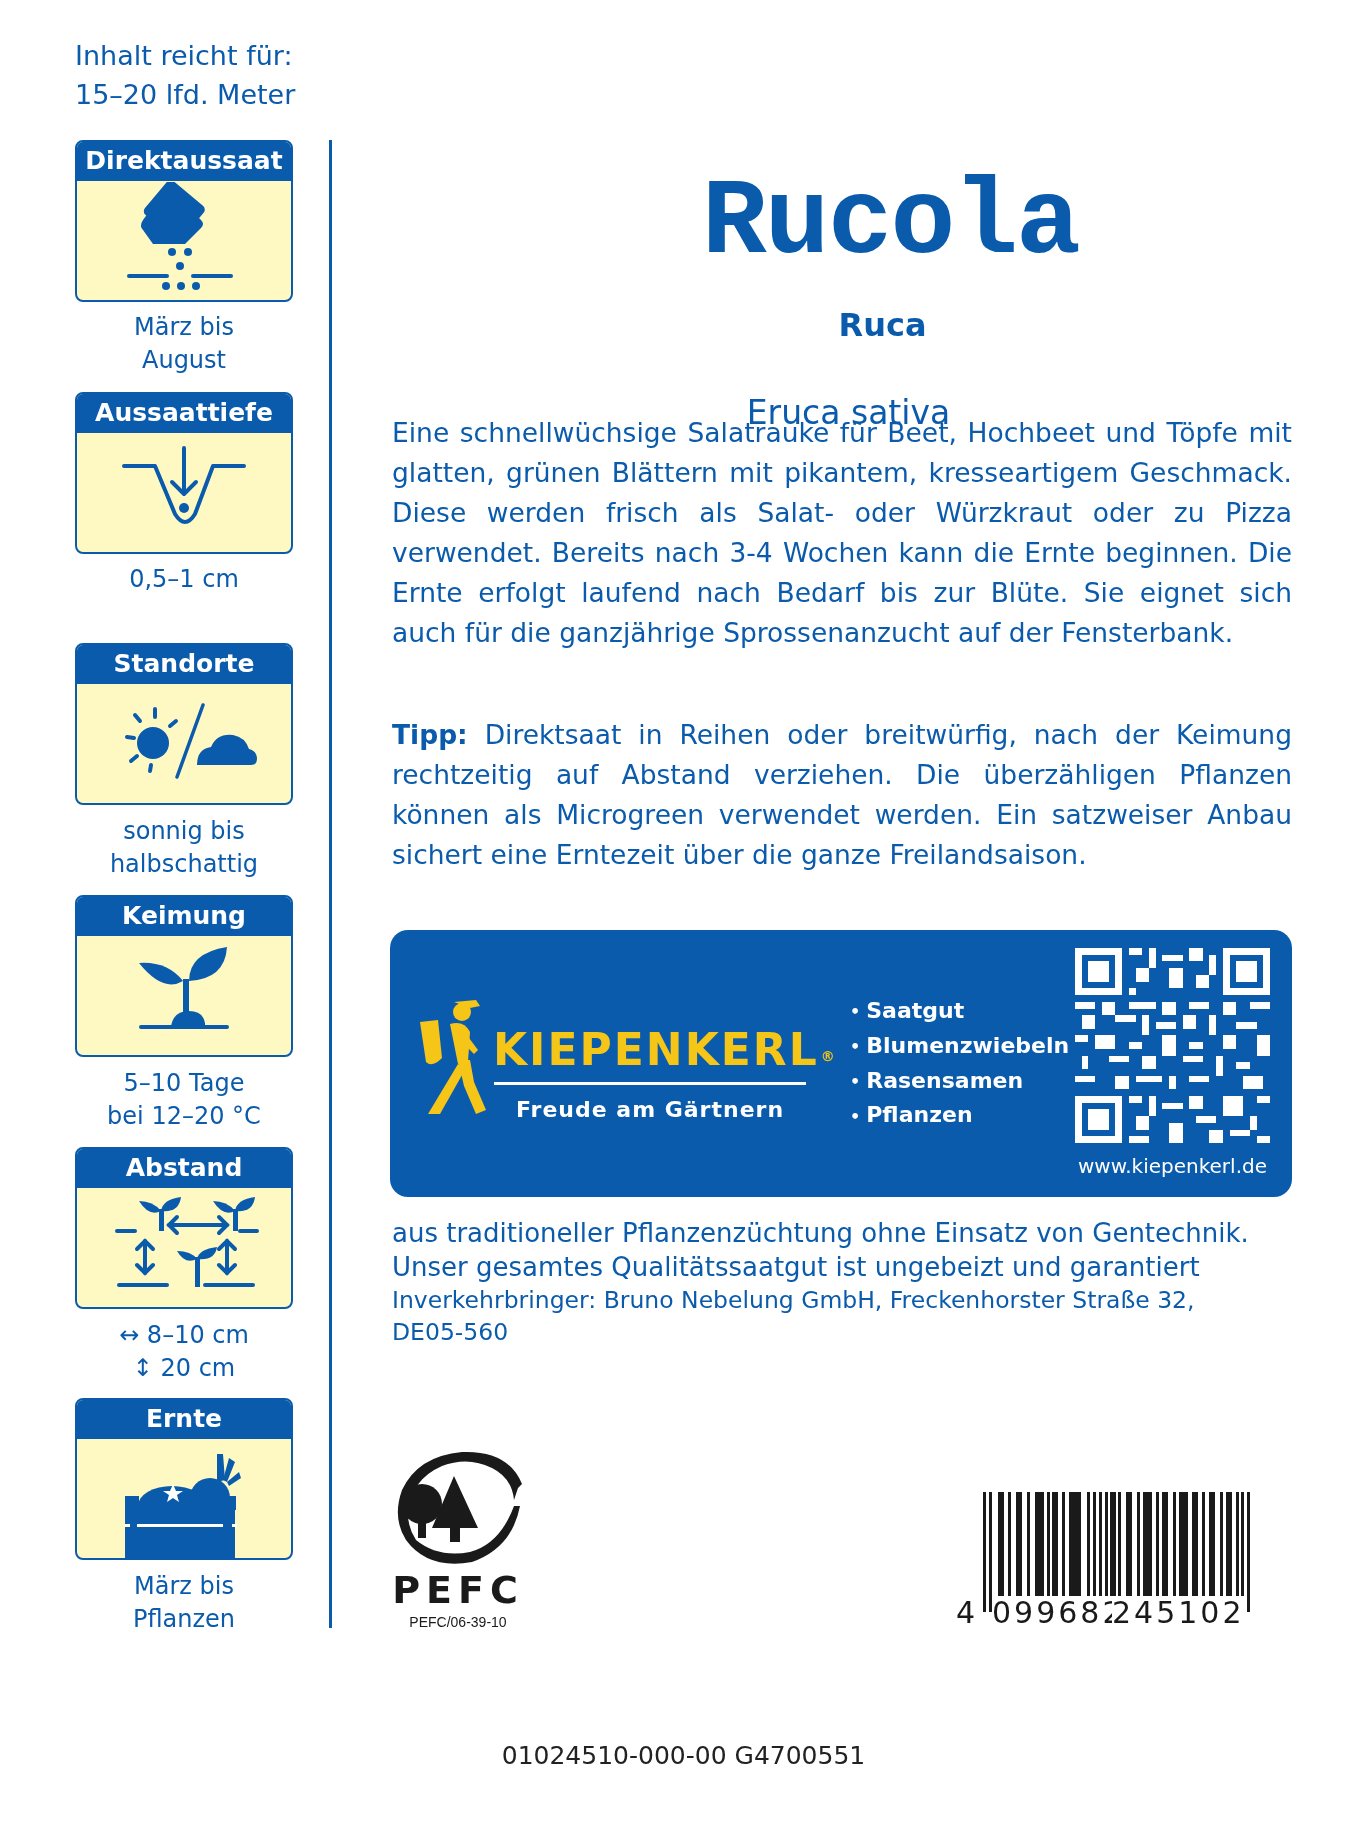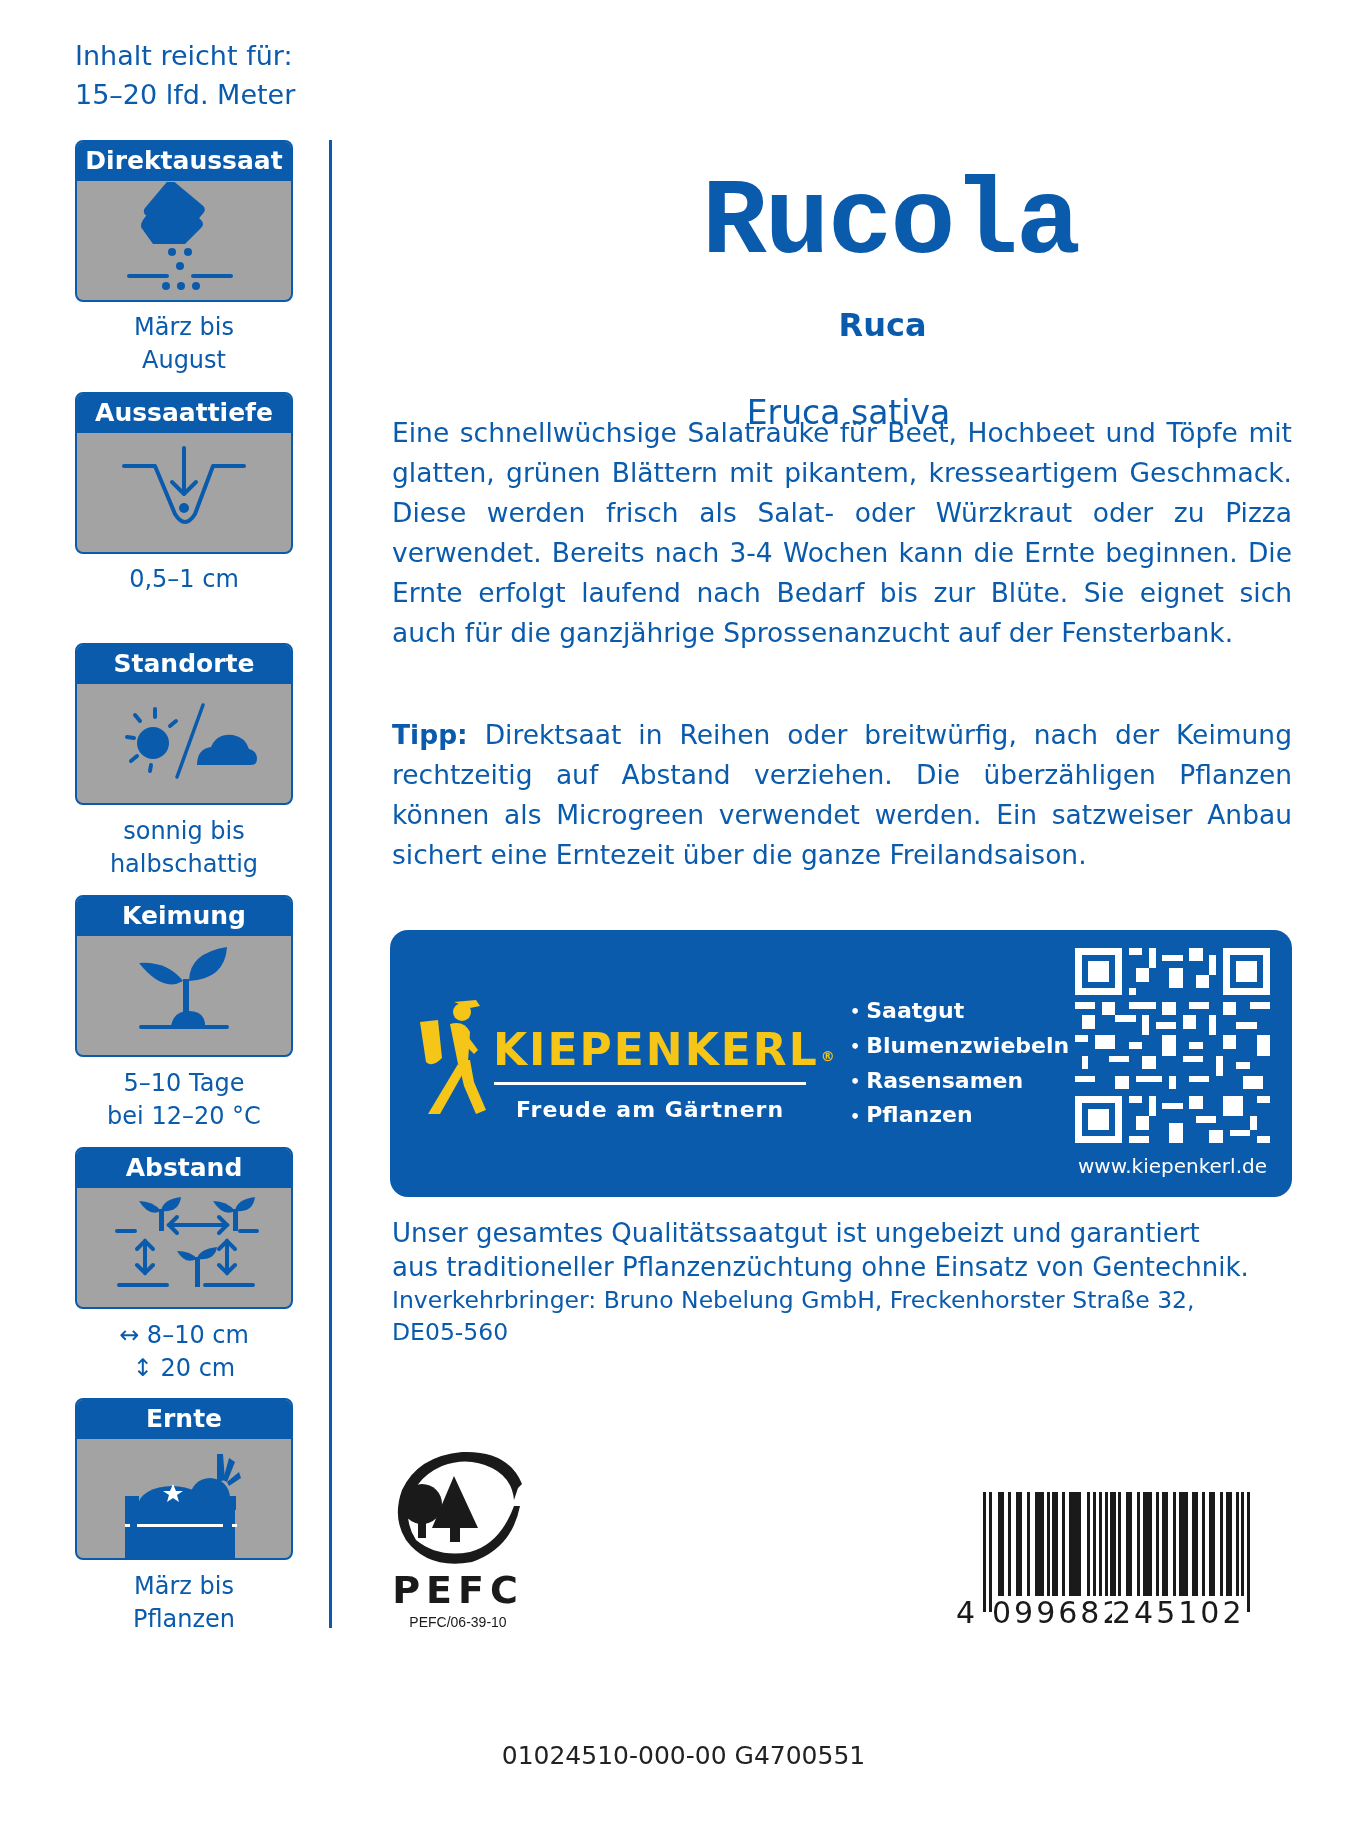--- a/index.html
+++ b/index.html
@@ -6,21 +6,21 @@
   body {
     width:1367px; height:1830px; position:relative; background:#ffffff; overflow:hidden;
     font-family:"DejaVu Sans", sans-serif; color:#0B5BAD;
   }
   .abs { position:absolute; }
 
   
   .capacity { left:75px; top:36px; font-size:27px; line-height:39px; }
   .vline { left:329px; top:140px; width:3px; height:1488px; background:#0B5BAD; }
   .tile { position:absolute; left:75px; width:218px; height:162px; box-sizing:border-box;
-          border:2.5px solid #0B5BAD; border-radius:8px; overflow:hidden; background:#a3a3a3; }
+          border:2.5px solid #0B5BAD; border-radius:8px; overflow:hidden; background:#fef9c3; }
   .tile-head { height:39px; background:#0B5BAD; color:#fff; font-weight:bold; font-size:25px;
                text-align:center; line-height:38px; }
   .tile-icon { position:absolute; left:0; right:0; top:40px; bottom:0; }
   .tile-icon svg { display:block; margin:0 auto; }
   .caption { position:absolute; left:60px; width:248px; text-align:center; font-size:24px; line-height:33px; }
 
   
   .title { left:330px; width:1121px; top:158px; text-align:center; font-family:Liberation Mono, monospace;
            font-weight:bold; font-size:108px; line-height:130px; letter-spacing:-2px; }
   .subtitle { left:330px; width:1105px; top:305px; text-align:center; font-weight:bold; font-size:32px; line-height:40px; }
@@ -310,22 +310,22 @@
         <rect x="8" y="28" width="3" height="1"></rect>
         <rect x="20" y="27" width="2" height="2"></rect>
       <rect x="23" y="27" width="3" height="1"></rect>
         <rect x="27" y="28" width="2" height="1"></rect>
     </g>
   </svg>
   <div class="url">www.kiepenkerl.de</div>
 </div>
 
 <div class="abs legal">
+  <div>aus traditioneller Pflanzenzüchtung ohne Einsatz von Gentechnik.</div>
   <div>Unser gesamtes Qualitätssaatgut ist ungebeizt und garantiert</div>
-  <div>aus traditioneller Pflanzenzüchtung ohne Einsatz von Gentechnik.</div>
   <div class="small">Inverkehrbringer: Bruno Nebelung GmbH, Freckenhorster Straße 32,</div>
   <div class="small">DE05-560</div>
 </div>
 
 <div class="abs pefc">
   <svg width="140" height="120" viewBox="0 0 140 120">
     <g fill="#1a1a1a">
       <path d="M18 92 Q4 70 14 42 Q30 8 74 4 Q120 2 134 36 L130 40 L126 52 Q124 30 104 20 Q80 8 54 18 Q22 32 20 66 Q20 80 28 92 Q50 110 82 104 Q112 96 126 58 L132 58 Q124 100 84 114 Q40 122 18 92 Z"></path>
       <circle cx="34" cy="56" r="20"></circle>
       <rect x="30" y="60" width="8" height="30"></rect>

